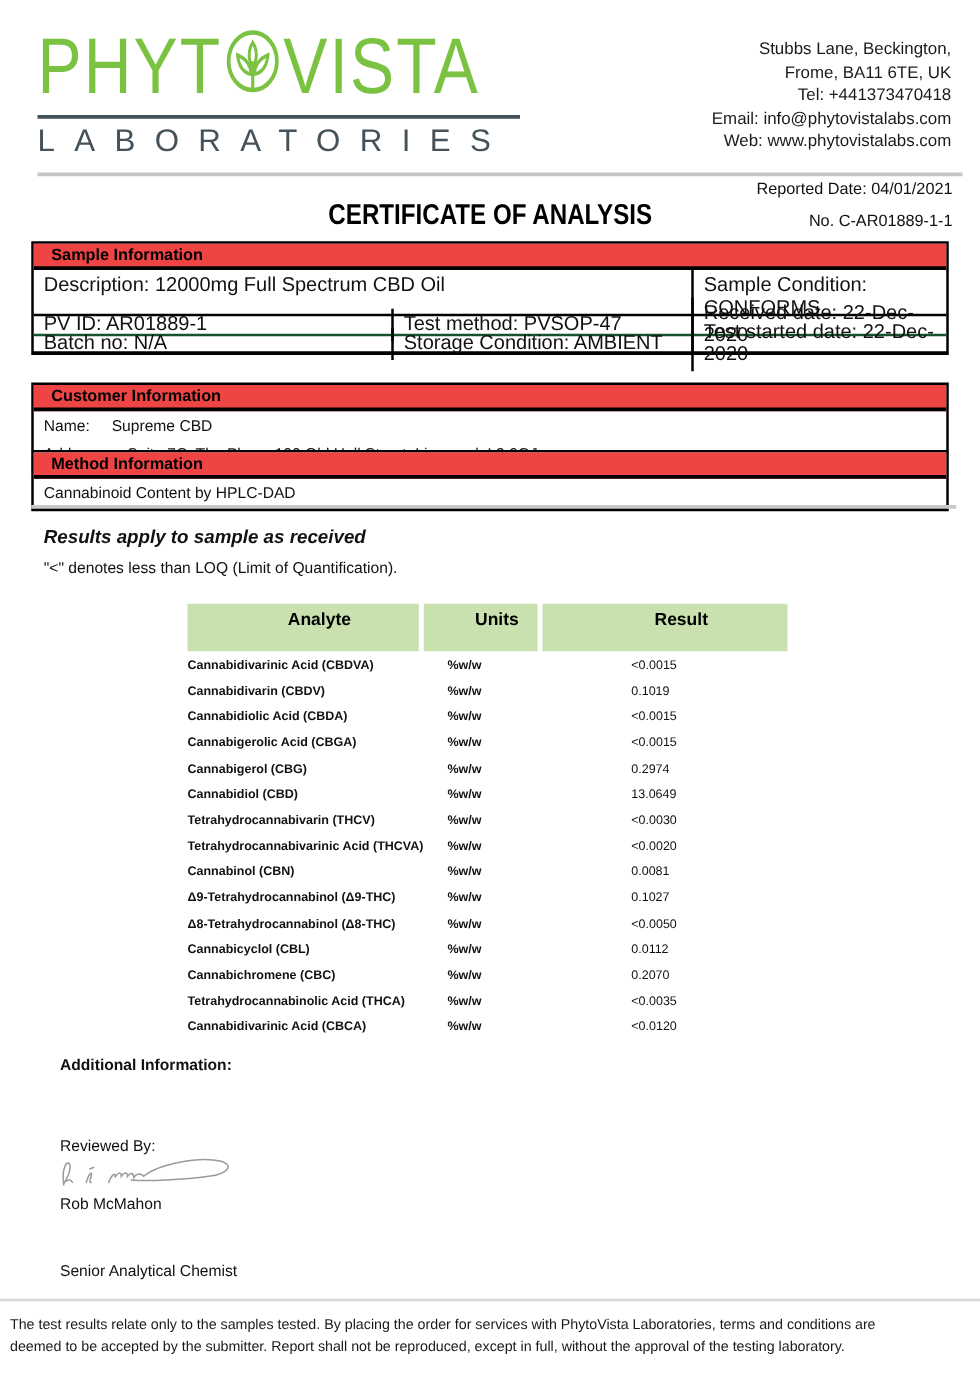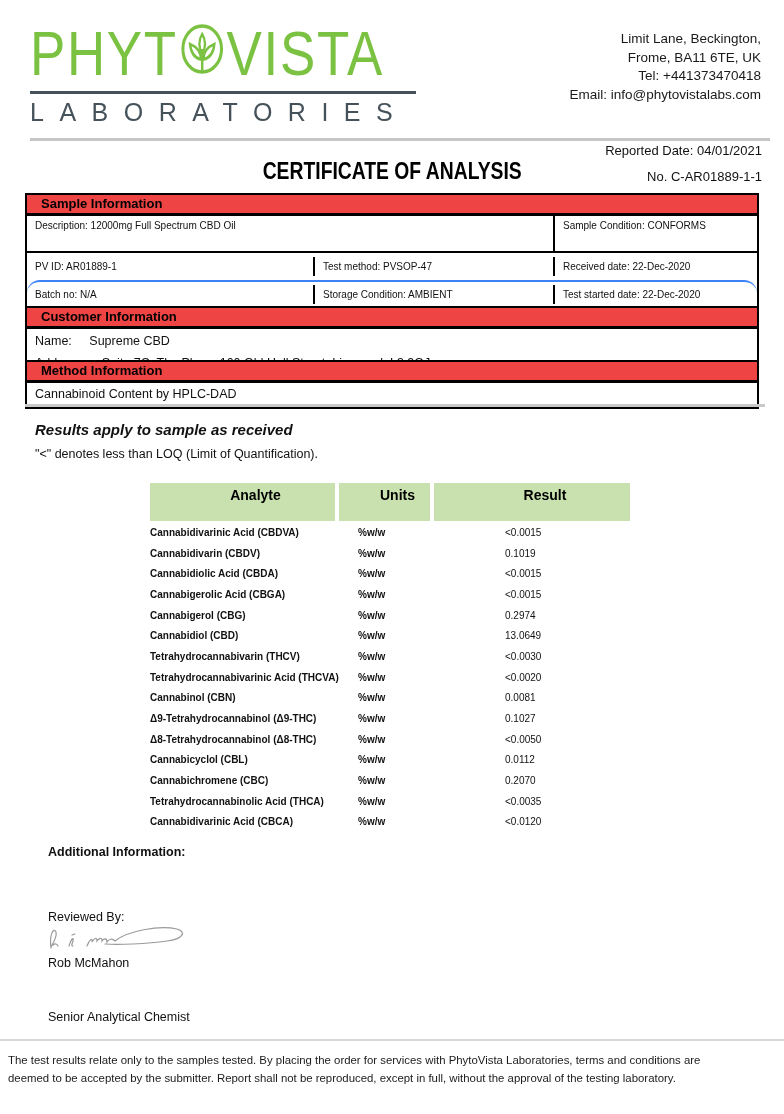--- a/index.html
+++ b/index.html
@@ -41,27 +41,27 @@
   .cert-no { position: absolute; right: 22px; top: 169px; font-size: 13px; }
   
   .section { position: absolute; left: 25px; width: 734px; border: 2px solid #000; border-bottom-width: 3px; background:#fff; }
   .section-bar {
     background: #ef4444; border-bottom: 3px solid #000;
     font-size: 13px; font-weight: 700; padding: 1px 0 2px 14px; color:#000;
   }
   .sec-sample  { top: 193px; }
   .sec-customer{ top: 306px; }
   .sec-method  { top: 360px; }
-  .grid-row { display: flex; font-size: 10px; }
+  .grid-row { display: flex; font-size: 16px; }
   .cell { padding: 4px 6px 4px 8px; }
   .desc-row { height: 37px; border-bottom: 2px solid #000; }
   .desc-cell { width: 526px; }
   .cond-cell { flex: 1; border-left: 2px solid #000; }
-  .mid-row { height: 27px; align-items: center; }
-  .mid-row + .mid-row { border-top: 2px solid #3b82f6; border-radius: 13px; }
+  .mid-row { height: 14px; align-items: center; }
+  .mid-row + .mid-row { border-top: 2px solid #14532d; }
   .c1 { width: 286px; } .c2 { width: 240px; border-left: 2px solid #000; } .c3 { flex: 1; border-left: 2px solid #000; }
   .cust-content { padding: 3px 8px 6px 8px; font-size: 12.5px; }
   .cust-line { margin-top: 2px; }
   .cust-line + .cust-line { margin-top: 8px; }
   .lbl { display: inline-block; }
   .val { display: inline-block; margin-left: 14px; }
   .method-content { padding: 4px 8px 5px 8px; font-size: 12.5px; }
   .rule-mid { position: absolute; left: 25px; width: 740px; top: 404px; height: 3px; background: #C9C9C9; }
   
   .note-1 { position: absolute; left: 35px; top: 421px; font-size: 15px; font-weight: 700; font-style: italic; }
@@ -106,24 +106,25 @@
           <path d="M41.5 22 C40.5 30.5 36 36 28.5 37.5 C28.5 31 33 25 41.5 22 Z" stroke="#7CC242" stroke-width="2.8" fill="none"></path>
         </svg>
       </span>
       <span>VISTA</span>
     </div>
     <div class="logo-divider"></div>
     <div class="logo-sub">LABORATORIES</div>
   </div>
 
   <div class="contact">
-    <div>Limit Lane, Beckington,</div>
+    <div>Stubbs Lane, Beckington,</div>
     <div>Frome, BA11 6TE, UK</div>
     <div>Tel: +441373470418</div>
     <div>Email: info@phytovistalabs.com</div>
+    <div>Web: www.phytovistalabs.com</div>
   </div>
 
   <div class="rule-top"></div>
 
   <div class="reported-date">Reported Date: 04/01/2021</div>
   <div class="cert-title">
     <span>CERTIFICATE OF ANALYSIS</span>
   </div>
   <div class="cert-no">No. C-AR01889-1-1</div>
 

